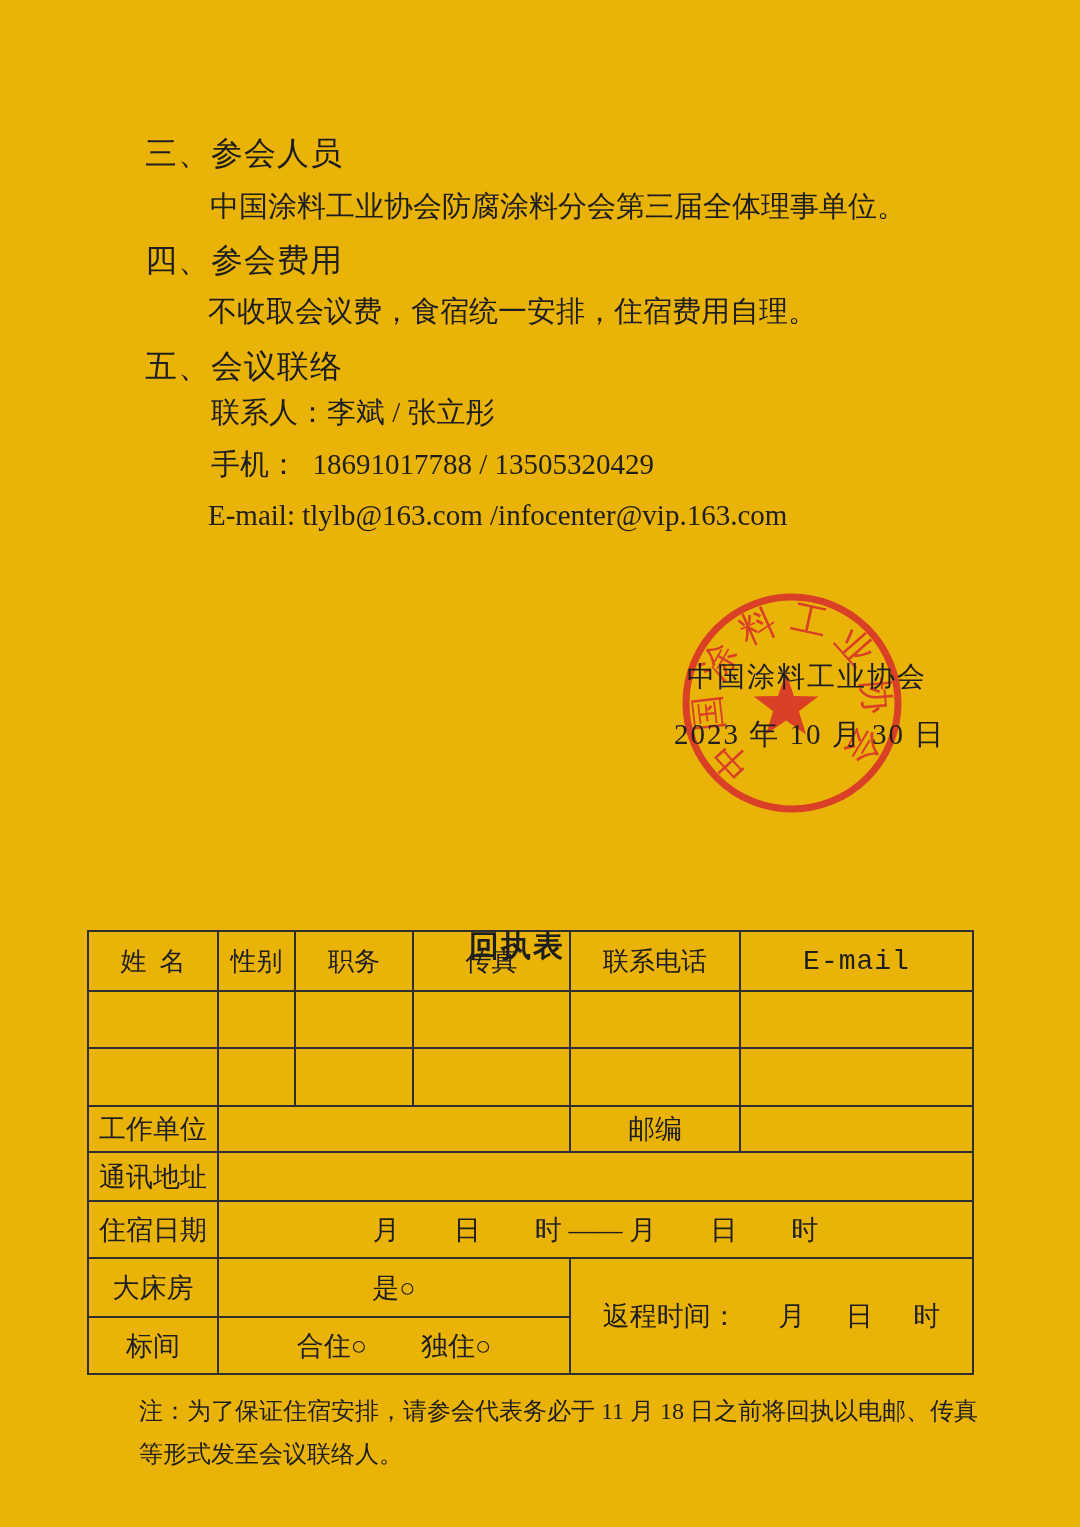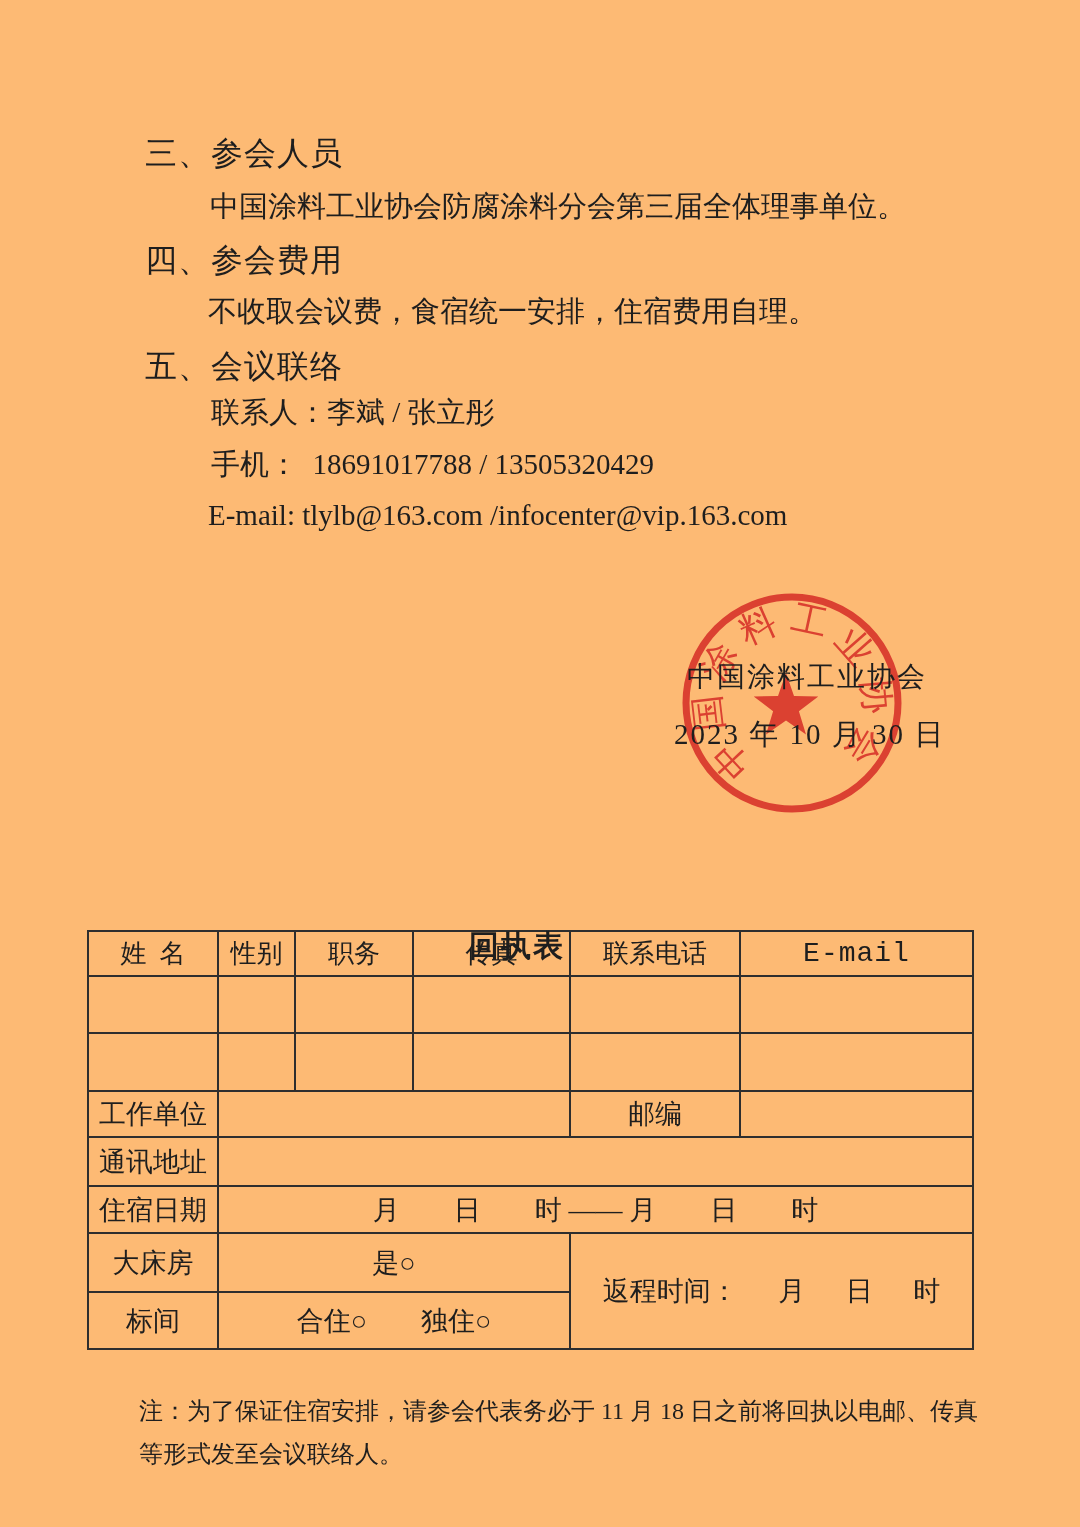--- a/index.html
+++ b/index.html
@@ -1,19 +1,19 @@
 <!DOCTYPE html>
 <html><head>
 <meta charset="utf-8">
 <style>
   html,body{margin:0;padding:0;background:#ffffff;}
   .page{
     position:relative;
     width:1080px;height:1527px;
-    background:#fdba74;
+    background:#eab308;
     font-family:"Liberation Serif","DejaVu Serif",serif;
     color:#1e1e1e;
     overflow:hidden;
   }
   .line{position:absolute;line-height:1.25;white-space:nowrap;}
   .heading{font-size:32px;letter-spacing:1px;}
   .bodytext{font-size:29px;}
   .pre{white-space:pre;}
   .sig{font-size:28px;letter-spacing:2px;z-index:3;}
   .seal-svg{position:absolute;left:672px;top:583px;width:240px;height:240px;opacity:0.9;z-index:2;}
@@ -78,21 +78,21 @@
   <table class="form-table">
     <colgroup>
       <col style="width:130px">
         <col style="width:77px">
         <col style="width:118px">
       <col style="width:157px">
         <col style="width:170px">
         <col style="width:233px">
     </colgroup>
     <tbody>
-      <tr style="height:45px">
+      <tr style="height:60px">
         <td class="hdr pre">姓  名</td>
         <td class="hdr">性别</td>
         <td class="hdr">职务</td>
         <td class="hdr">传真</td>
         <td class="hdr">联系电话</td>
         <td class="hdr email-hdr">E-mail</td>
       </tr>
       <tr style="height:57px">
         <td></td>
         <td></td>
@@ -112,21 +112,21 @@
       <tr style="height:46px">
         <td>工作单位</td>
         <td colspan="3"></td>
         <td>邮编</td>
         <td></td>
       </tr>
       <tr style="height:49px">
         <td>通讯地址</td>
         <td colspan="5"></td>
       </tr>
-      <tr style="height:47px">
+      <tr style="height:57px">
         <td>住宿日期</td>
         <td colspan="5" class="pre center">月        日        时 —— 月        日        时</td>
       </tr>
       <tr style="height:59px">
         <td>大床房</td>
         <td colspan="3" class="val">是○</td>
         <td colspan="2" rowspan="2" class="val pre">返程时间：      月      日      时</td>
       </tr>
       <tr style="height:57px">
         <td>标间</td>

